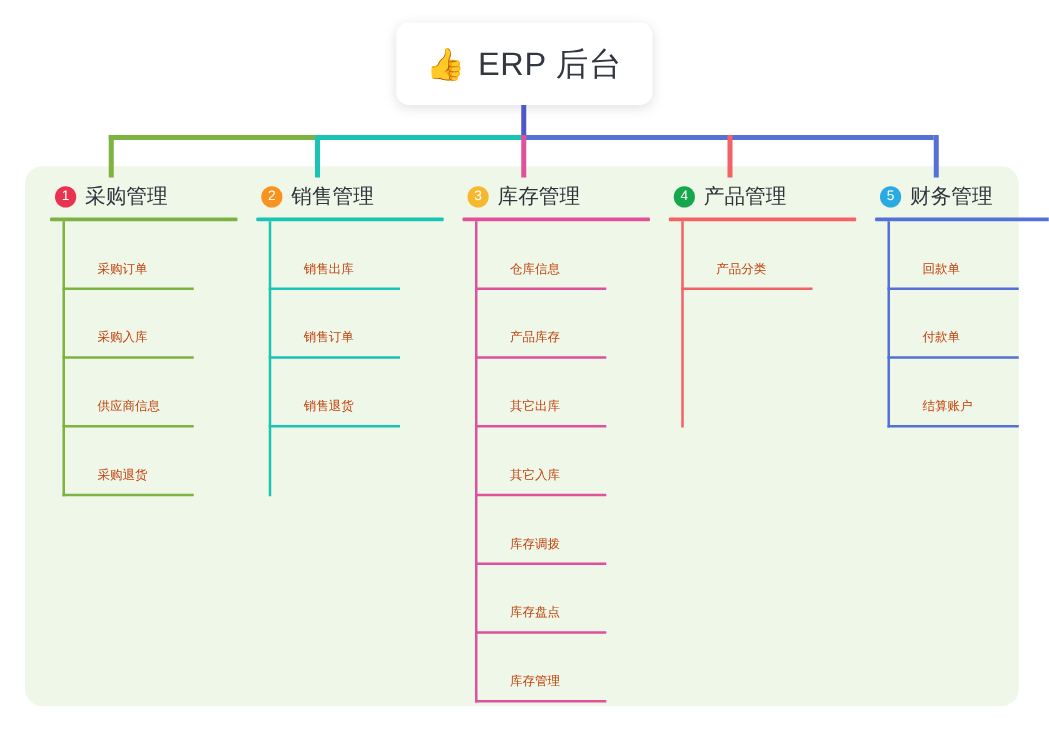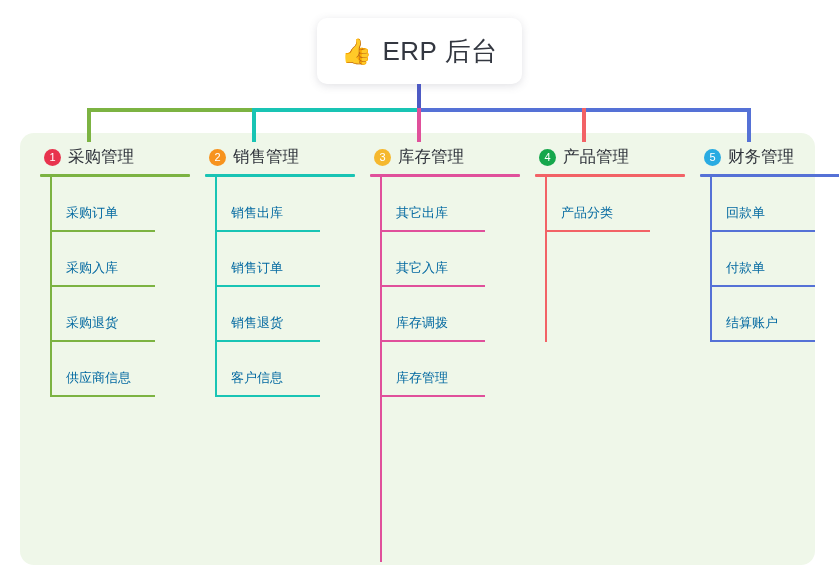--- a/index.html
+++ b/index.html
@@ -121,24 +121,24 @@
     top: 0;
     width: 2px;
   }
   .leaf {
     position: relative;
     height: 55px;
     box-sizing: border-box;
   }
   .leaf-text {
     position: absolute;
-    left: 16px;
+    left: 28px;
     bottom: 10px;
-    font-size: 13px;
-    color: #0369a1;
+    font-size: 10px;
+    color: #c2410c;
     white-space: nowrap;
   }
   .leaf-rule {
     position: absolute;
     left: 0;
     bottom: 0;
     height: 2px;
   }
 </style>
 </head>
@@ -177,25 +177,25 @@
           <div class="spine" style="background: rgb(124, 179, 66); height: 220px;"></div>
           <div class="leaf">
             <span class="leaf-text">采购订单</span>
             <div class="leaf-rule" style="background: rgb(124, 179, 66); width: 105px;"></div>
           </div>
           <div class="leaf">
             <span class="leaf-text">采购入库</span>
             <div class="leaf-rule" style="background: rgb(124, 179, 66); width: 105px;"></div>
           </div>
           <div class="leaf">
+            <span class="leaf-text">供应商信息</span>
+            <div class="leaf-rule" style="background: rgb(124, 179, 66); width: 105px;"></div>
+          </div>
+          <div class="leaf">
             <span class="leaf-text">采购退货</span>
-            <div class="leaf-rule" style="background: rgb(124, 179, 66); width: 105px;"></div>
-          </div>
-          <div class="leaf">
-            <span class="leaf-text">供应商信息</span>
             <div class="leaf-rule" style="background: rgb(124, 179, 66); width: 105px;"></div>
           </div>
         </div>
       </div>
       <div class="branch" style="left: 205px; width: 150px;">
         <div class="branch-head">
           <span class="badge" style="background: rgb(247, 147, 30);">2</span>
           <span class="branch-title">销售管理</span>
         </div>
         <div class="branch-underline" style="background: rgb(25, 196, 180); width: 150px;"></div>
@@ -206,44 +206,52 @@
             <div class="leaf-rule" style="background: rgb(25, 196, 180); width: 105px;"></div>
           </div>
           <div class="leaf">
             <span class="leaf-text">销售订单</span>
             <div class="leaf-rule" style="background: rgb(25, 196, 180); width: 105px;"></div>
           </div>
           <div class="leaf">
             <span class="leaf-text">销售退货</span>
             <div class="leaf-rule" style="background: rgb(25, 196, 180); width: 105px;"></div>
           </div>
-          <div class="leaf">
-            <span class="leaf-text">客户信息</span>
-            <div class="leaf-rule" style="background: rgb(25, 196, 180); width: 105px;"></div>
-          </div>
         </div>
       </div>
       <div class="branch" style="left: 370px; width: 150px;">
         <div class="branch-head">
           <span class="badge" style="background: rgb(245, 184, 46);">3</span>
           <span class="branch-title">库存管理</span>
         </div>
         <div class="branch-underline" style="background: rgb(224, 80, 155); width: 150px;"></div>
         <div class="leaves">
           <div class="spine" style="background: rgb(224, 80, 155); height: 385px;"></div>
           <div class="leaf">
+            <span class="leaf-text">仓库信息</span>
+            <div class="leaf-rule" style="background: rgb(224, 80, 155); width: 105px;"></div>
+          </div>
+          <div class="leaf">
+            <span class="leaf-text">产品库存</span>
+            <div class="leaf-rule" style="background: rgb(224, 80, 155); width: 105px;"></div>
+          </div>
+          <div class="leaf">
             <span class="leaf-text">其它出库</span>
             <div class="leaf-rule" style="background: rgb(224, 80, 155); width: 105px;"></div>
           </div>
           <div class="leaf">
             <span class="leaf-text">其它入库</span>
             <div class="leaf-rule" style="background: rgb(224, 80, 155); width: 105px;"></div>
           </div>
           <div class="leaf">
             <span class="leaf-text">库存调拨</span>
+            <div class="leaf-rule" style="background: rgb(224, 80, 155); width: 105px;"></div>
+          </div>
+          <div class="leaf">
+            <span class="leaf-text">库存盘点</span>
             <div class="leaf-rule" style="background: rgb(224, 80, 155); width: 105px;"></div>
           </div>
           <div class="leaf">
             <span class="leaf-text">库存管理</span>
             <div class="leaf-rule" style="background: rgb(224, 80, 155); width: 105px;"></div>
           </div>
         </div>
       </div>
       <div class="branch" style="left: 535px; width: 150px;">
         <div class="branch-head">

